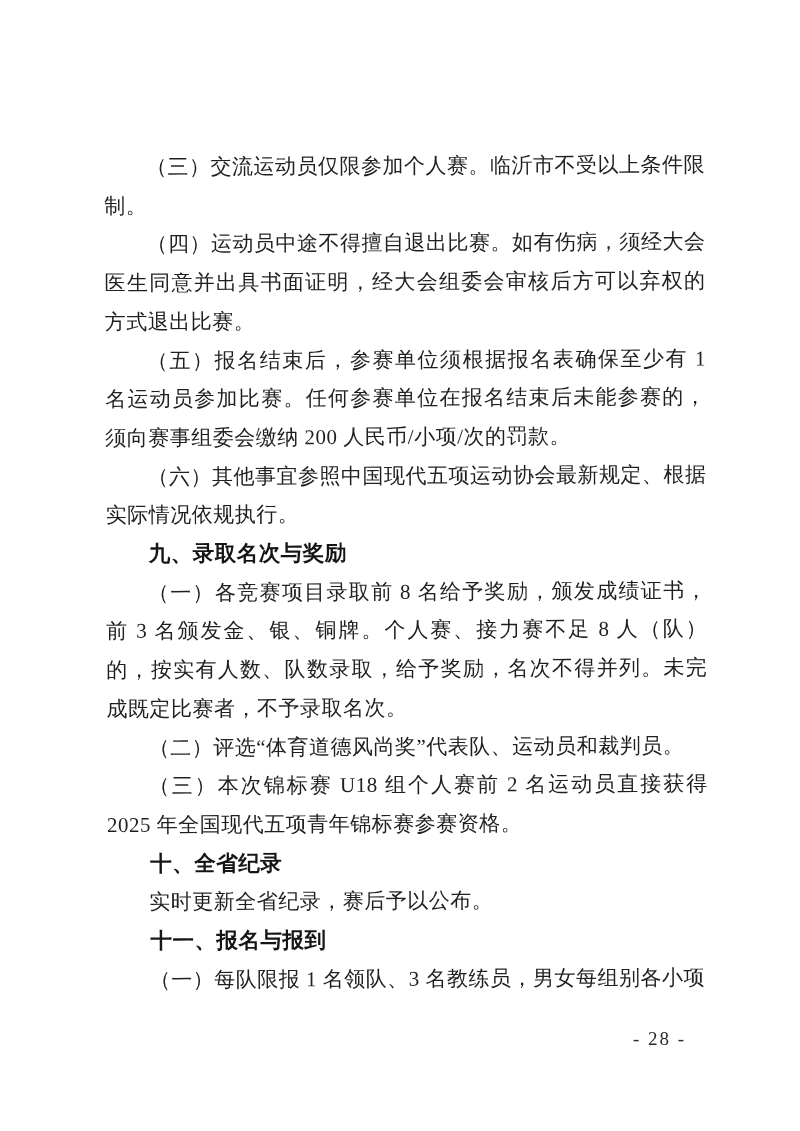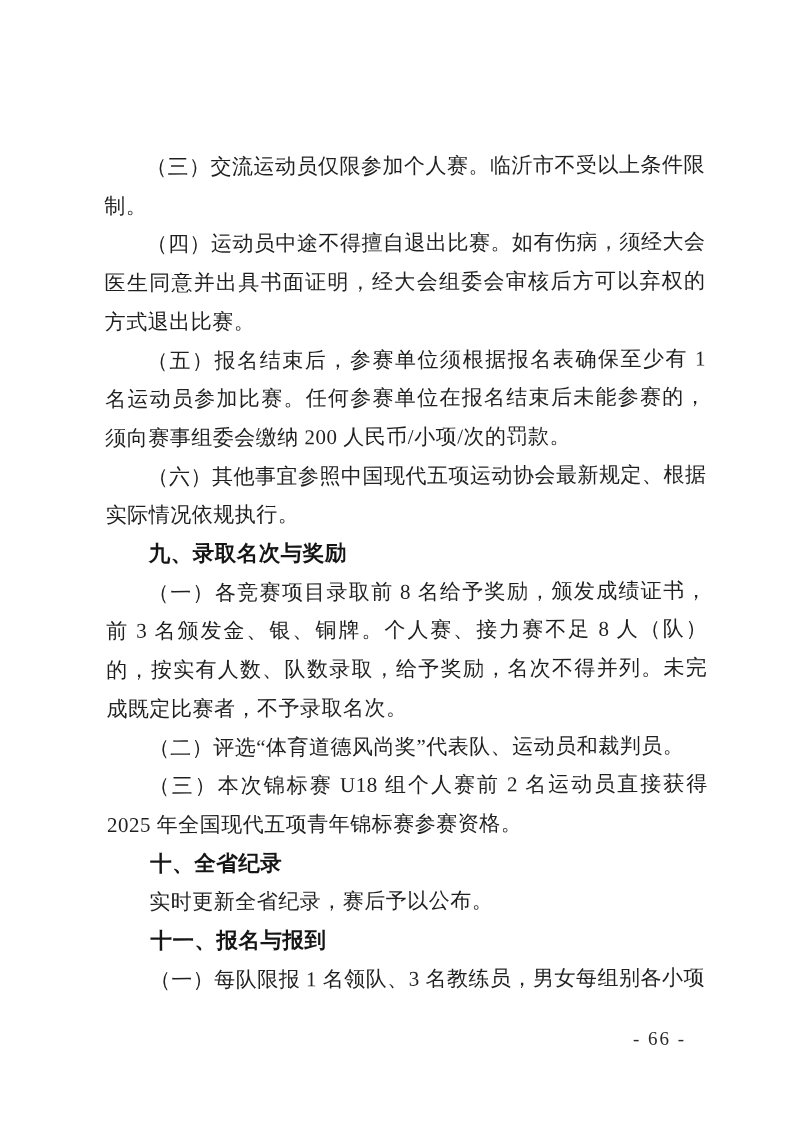--- a/index.html
+++ b/index.html
@@ -64,14 +64,14 @@
     <p class="para">（六）其他事宜参照中国现代五项运动协会最新规定、根据实际情况依规执行。</p>
     <p class="heading">九、录取名次与奖励</p>
     <p class="para">（一）各竞赛项目录取前 8 名给予奖励，颁发成绩证书，前 3 名颁发金、银、铜牌。个人赛、接力赛不足 8 人（队）的，按实有人数、队数录取，给予奖励，名次不得并列。未完成既定比赛者，不予录取名次。</p>
     <p class="para">（二）评选“体育道德风尚奖”代表队、运动员和裁判员。</p>
     <p class="para">（三）本次锦标赛 U18 组个人赛前 2 名运动员直接获得 2025 年全国现代五项青年锦标赛参赛资格。</p>
     <p class="heading">十、全省纪录</p>
     <p class="para">实时更新全省纪录，赛后予以公布。</p>
     <p class="heading">十一、报名与报到</p>
     <p class="para">（一）每队限报 1 名领队、3 名教练员，男女每组别各小项</p>
   </div>
-  <div class="page-number">- 66 -</div>
+  <div class="page-number">- 28 -</div>
 </div>
 
 </body></html>

